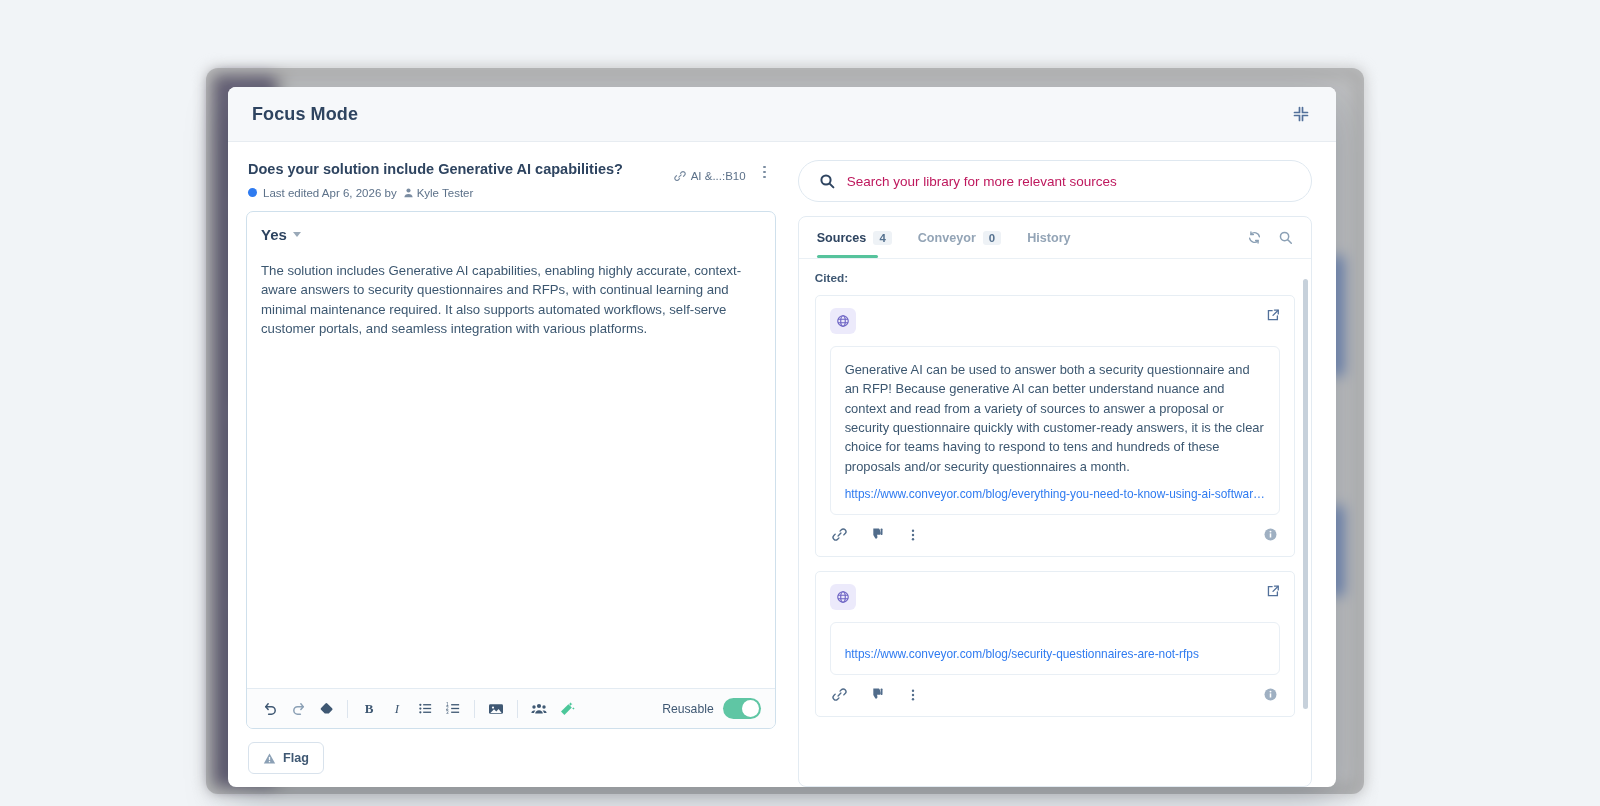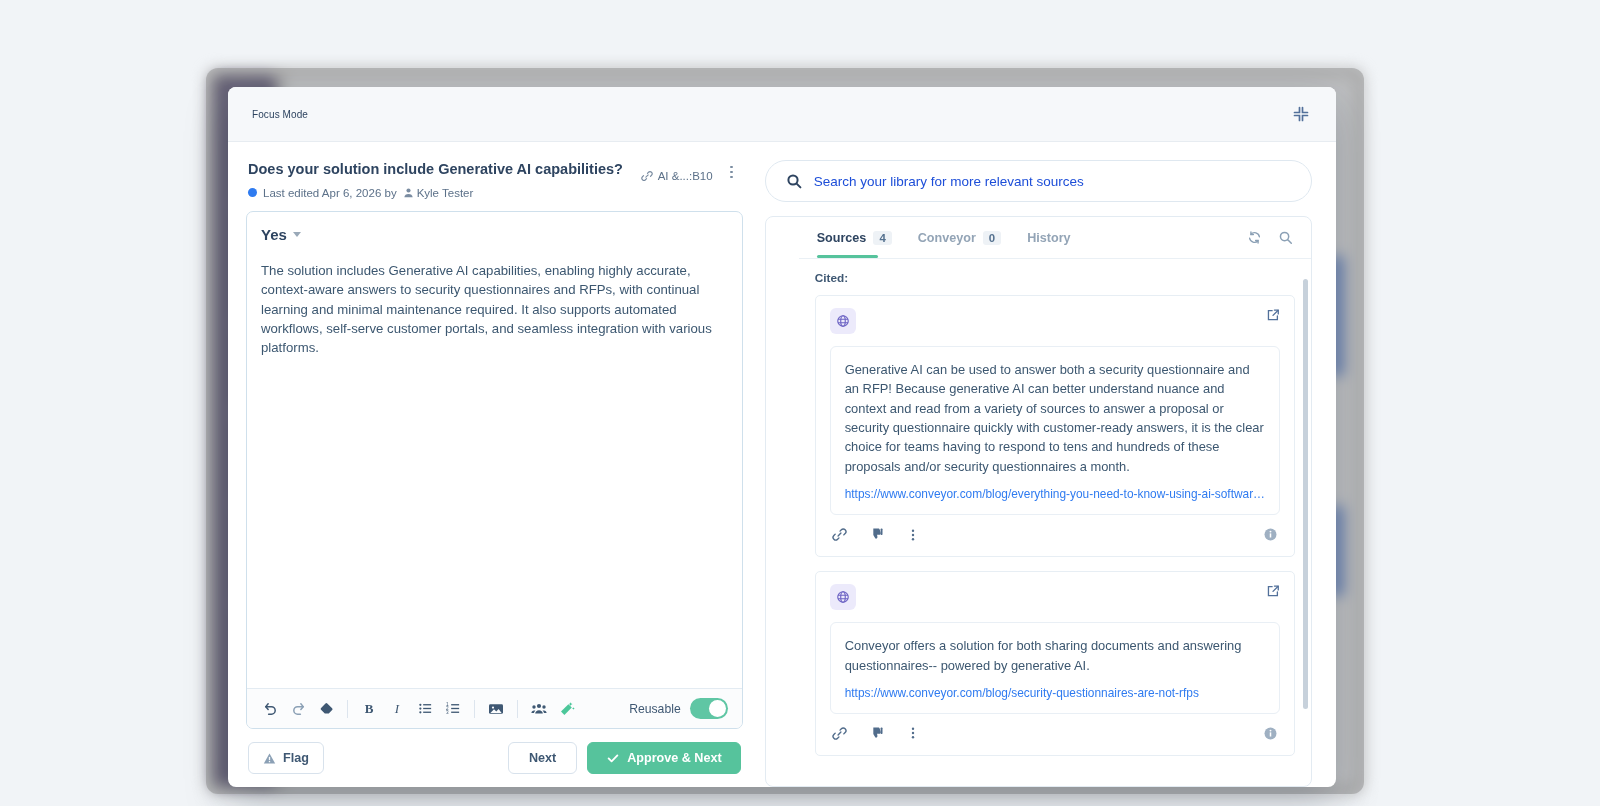--- a/index.html
+++ b/index.html
@@ -34,21 +34,21 @@
     position:absolute; left:228px; top:87px; width:1108px; height:700px;
     background:#ffffff; border-radius:8px;
     box-shadow:0 18px 45px rgba(20,30,50,.22);
     overflow:hidden;
     display:flex; flex-direction:column;
   }
   .modal-header{
     height:55px; background:#f6f8fa; border-bottom:1px solid #e7ecf1;
     display:flex; align-items:center; padding:0 24px; flex:0 0 auto;
   }
-  .modal-title{ font-size:10px; font-weight:400; color:#2e4460; letter-spacing:.1px;}
+  .modal-title{ font-size:18px; font-weight:700; color:#2e4460; letter-spacing:.1px;}
   .header-spacer{ flex:1; }
   .collapse-btn{ width:22px; height:22px; display:flex; align-items:center; justify-content:center; cursor:pointer;}
 
   .modal-body{ flex:1; display:flex; padding:18px 20px 0 18px; gap:22px; min-height:0;}
 
   
   .left-col{ width:536px; display:flex; flex-direction:column; min-height:0;}
   .q-head{ display:flex; align-items:flex-start; padding:0 2px 0 2px;}
   .q-text{ flex:1; }
   .q-title{ font-size:14.5px; font-weight:700; color:#2e4460; line-height:1.3;}
@@ -90,26 +90,26 @@
   .btn-approve{ height:32px; padding:0 18px; background:#56c39c; border:1px solid #56c39c; color:#fff; font-weight:700;}
   .actions-spacer{ flex:1;}
   .actions-right{ display:flex; gap:10px;}
 
   
   .right-col{ flex:1; display:flex; flex-direction:column; min-height:0; padding-right:4px;}
   .search-bar{
     height:42px; border:1px solid #dfe8f0; border-radius:21px; background:#fff;
     display:flex; align-items:center; gap:12px; padding:0 20px; flex:0 0 auto;
   }
-  .search-ph{ font-size:13.5px; color:#1d4ed8;text-align:right;}
+  .search-ph{ font-size:13.5px; color:#be185d;text-align:right;}
 
   .sources-panel{
     margin-top:14px; flex:1; min-height:0;
     border:1px solid #e3ebf2; border-radius:8px; background:#fff;
-    display:flex; flex-direction:column; overflow:hidden;padding-left:33px;
+    display:flex; flex-direction:column; overflow:hidden;
   }
   .tabs-row{ flex:0 0 auto; display:flex; align-items:center; padding:0 18px; border-bottom:1px solid #eaf0f5; height:42px;}
   .tab{ display:flex; align-items:center; gap:7px; height:100%; margin-right:26px; cursor:pointer; position:relative;}
   .tab .tlabel{ font-size:12.6px; color:#93a4b6; font-weight:600;}
   .tab.active .tlabel{ color:#2e4460; font-weight:700;}
   .tab .tcount{ font-size:11.4px; color:#55718f; background:#eef2f6; border-radius:3px; padding:1px 6px; font-weight:700;}
   .tab.active:after{ content:""; position:absolute; left:0; right:14px; bottom:0; height:3px; background:#56c39c; border-radius:2px;}
   .tabs-spacer{ flex:1;}
   .tab-tools{ display:flex; align-items:center; gap:16px;}
   .tool-ico{ cursor:pointer; color:#8ba0b5; display:flex;}
@@ -297,31 +297,20 @@
       <div class="left-actions">
         <button class="btn btn-flag">
           <svg width="13" height="13" viewBox="0 0 16 16" fill="#8ba0b5">
               <path d="M8 1.8 15 14H1z"></path>
               <rect x="7.2" y="6" width="1.6" height="4" fill="#fbfcfd"></rect>
               <rect x="7.2" y="11" width="1.6" height="1.6" fill="#fbfcfd"></rect>
             </svg>
           <span>Flag</span>
         </button>
         <div class="actions-spacer"></div>
-        <div class="actions-right">
-          <button class="btn btn-next">
-            <span>Next</span>
-          </button>
-          <button class="btn btn-approve">
-            <svg width="14" height="14" viewBox="0 0 16 16" fill="none" stroke="#ffffff" stroke-width="2.1" stroke-linecap="round" stroke-linejoin="round">
-                <path d="M3 8.4 6.4 11.8 13 5"></path>
-              </svg>
-            <span>Approve &amp; Next</span>
-          </button>
-        </div>
       </div>
     </div>
 
     <div class="right-col">
 
       <div class="search-bar">
         <svg width="16" height="16" viewBox="0 0 16 16" fill="none" stroke="#2e4460" stroke-width="2" stroke-linecap="round">
             <circle cx="7" cy="7" r="4.6"></circle>
             <path d="M10.6 10.6 14.4 14.4"></path>
           </svg>
@@ -430,21 +419,20 @@
               <span class="sc-top-spacer"></span>
               <span class="ext-ico">
                 <svg width="14" height="14" viewBox="0 0 16 16" fill="none" stroke="#52709a" stroke-width="1.5" stroke-linecap="round">
                     <path d="M13 9v4.2H2.8V3H7"></path>
                     <path d="M9.6 2.4H14v4.4"></path>
                     <path d="M13.6 2.8 8 8.4"></path>
                   </svg>
               </span>
             </div>
             <div class="sc-quote">
-              <div class="sc-text">Conveyor offers a solution for both sharing documents and answering questionnaires-- powered by generative AI.</div>
               <a class="sc-url" href="#">https://www.conveyor.com/blog/security-questionnaires-are-not-rfps</a>
             </div>
             <div class="sc-actions">
               <span class="sc-act">
                 <svg width="15" height="15" viewBox="0 0 16 16" fill="none" stroke="#516c8b" stroke-width="1.5" stroke-linecap="round">
                     <path d="M6.5 9.5 9.5 6.5"></path>
                     <path d="M8.6 4.4 10 3a2.8 2.8 0 0 1 4 4l-1.4 1.4"></path>
                     <path d="M7.4 11.6 6 13a2.8 2.8 0 0 1-4-4l1.4-1.4"></path>
                   </svg>
               </span>

